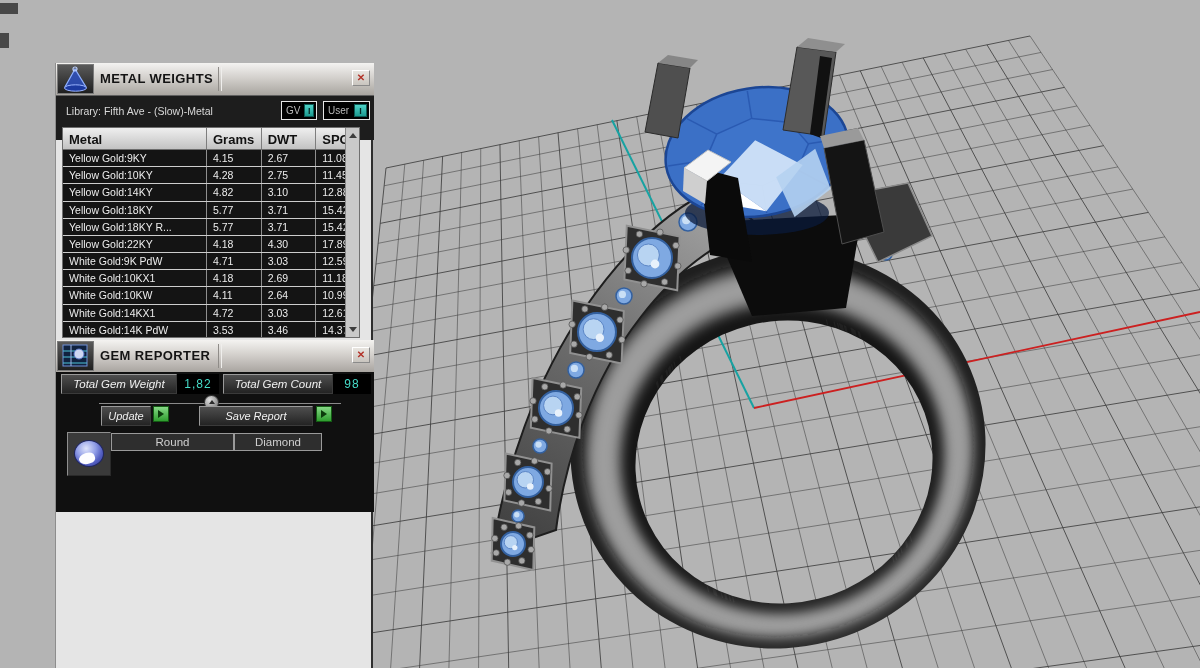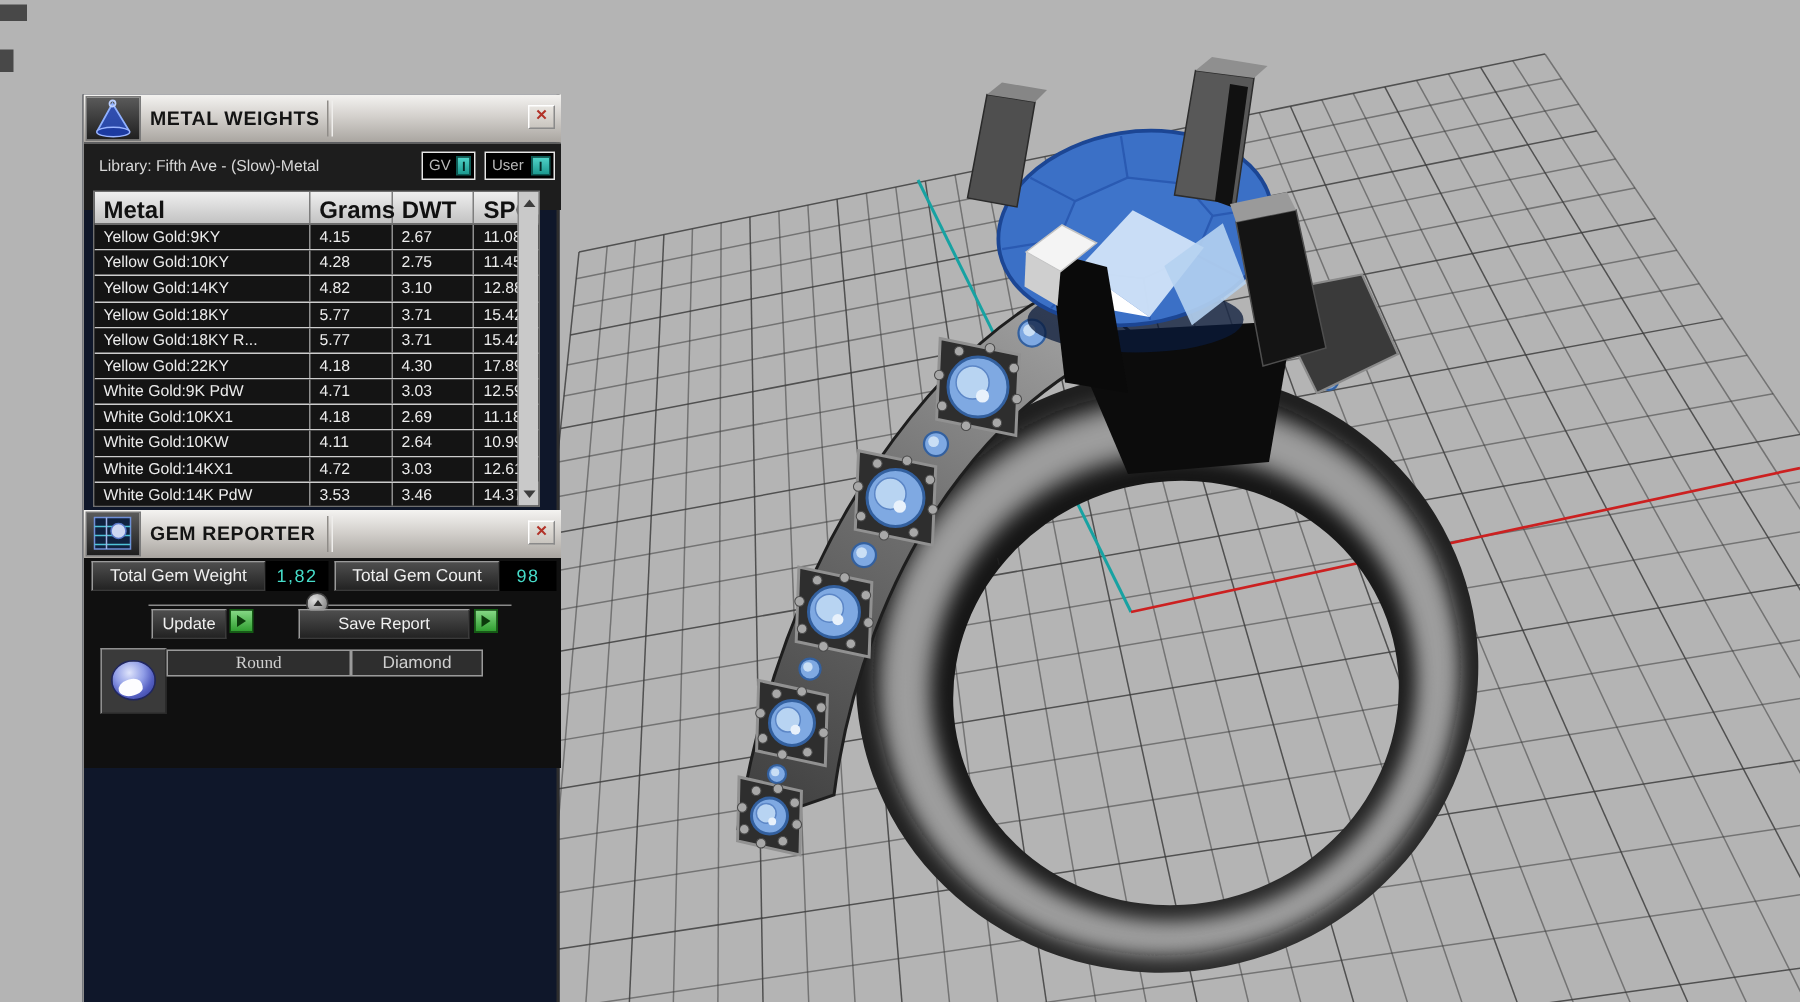--- a/index.html
+++ b/index.html
@@ -3,21 +3,21 @@
 <meta charset="utf-8">
 <style>
   html,body{margin:0;padding:0;}
   body{width:1200px;height:668px;overflow:hidden;background:#b4b4b4;
        font-family:"Liberation Sans",sans-serif;position:relative;}
   
   #scene{position:absolute;left:0;top:0;}
   .frag{position:absolute;background:#484848;}
   
   #panel-col{position:absolute;left:55px;top:63px;width:318px;height:605px;
-             background:#0f172a;border-left:1px solid #8d8d8d;border-right:2px solid #2e2e2e;
+             background:#e5e5e5;border-left:1px solid #8d8d8d;border-right:2px solid #2e2e2e;
              box-sizing:border-box;}
   .titlebar{position:absolute;left:0;width:318px;height:33px;
             background:linear-gradient(180deg,#f4f3f1 0%,#d4d1cd 45%,#a9a5a0 100%);
             border-bottom:1px solid #5f5f5f;box-sizing:border-box;}
   .titlebar .ttext{position:absolute;left:44px;top:8px;font-size:13px;font-weight:bold;
                    color:#141414;letter-spacing:.4px;}
   .icon-tile{position:absolute;left:1px;top:1px;width:37px;height:30px;
              background:linear-gradient(180deg,#5a5a5a,#1f1f1f);
              border:1px solid #7a7a7a;box-sizing:border-box;}
   .closebtn{position:absolute;right:4px;top:7px;width:18px;height:16px;
@@ -33,40 +33,40 @@
   .togglebtn{position:absolute;top:5px;height:19px;background:#000;border:1px solid #e6e6e6;
              box-sizing:border-box;display:flex;align-items:center;}
   .togglebtn .tlabel{color:#b9b9b9;font-size:10px;padding:0 4px;flex:1;}
   .togglebtn .tind{width:13px;height:13px;background:linear-gradient(180deg,#4fd3c8,#1d9a90);
                    color:#062a27;font-size:9px;font-weight:bold;text-align:center;
                    line-height:13px;margin-right:2px;border:1px solid #0c5a54;box-sizing:border-box;}
   #mw-table{position:absolute;left:6px;top:64px;width:298px;height:211px;background:#121212;
             border:1px solid #6f6f6f;box-sizing:border-box;overflow:hidden;}
   #mw-head{display:flex;height:22px;background:linear-gradient(180deg,#efefef,#c2c2c2);
            border-bottom:1px solid #6c6c6c;box-sizing:border-box;}
-  #mw-head .hc{font-size:16px;font-weight:bold;color:#111;padding:4px 0 0 6px;
+  #mw-head .hc{font-size:13px;font-weight:bold;color:#111;padding:4px 0 0 6px;
                border-right:1px solid #7d7d7d;box-sizing:border-box;}
   .mrow{display:flex;height:17.18px;box-sizing:border-box;border-bottom:1px solid #cdcdcd;
         background:#141414;}
   .mrow .c{font-size:10.5px;color:#ececec;padding:2px 0 0 6px;box-sizing:border-box;
            border-right:1px solid #8f8f8f;white-space:nowrap;overflow:hidden;}
   .cw0{width:145px;} .cw1{width:55px;} .cw2{width:55px;} .cw3{width:43px;border-right:none!important;}
   #mw-scroll{position:absolute;right:0;top:0;bottom:0;width:14px;background:#c9c9c9;
              border-left:1px solid #8a8a8a;box-sizing:border-box;}
   .scr-btn{position:absolute;left:0;width:13px;height:15px;background:#c9c9c9;}
   .tri-up{width:0;height:0;border-left:4px solid transparent;border-right:4px solid transparent;
           border-bottom:5px solid #3d3d3d;margin:5px auto 0;}
   .tri-dn{width:0;height:0;border-left:4px solid transparent;border-right:4px solid transparent;
           border-top:5px solid #3d3d3d;margin:5px auto 0;}
   
   #gr-body{position:absolute;left:0;top:32px;width:318px;height:140px;background:#101010;}
   .raised-label{position:absolute;height:20px;background:linear-gradient(180deg,#4e4e4e,#232323);
                 border:1px solid #9a9a9a;border-bottom-color:#3a3a3a;border-right-color:#3a3a3a;
                 box-sizing:border-box;color:#f0f0f0;font-size:11.5px;text-align:center;
-                line-height:18px;}
+                line-height:18px;font-style:italic;}
   .val-box{position:absolute;height:20px;background:#000;color:#46dcc9;font-size:12px;
            text-align:center;line-height:20px;letter-spacing:1px;}
   #gr-slider-track{position:absolute;left:43px;right:33px;top:31px;border-top:1px solid #8a8a8a;}
   #gr-knob{position:absolute;left:148px;top:23px;width:15px;height:15px;border-radius:50%;
            background:radial-gradient(circle at 35% 30%,#e0e0e0,#9a9a9a 60%,#6a6a6a);
            border:1px solid #3c3c3c;box-sizing:border-box;}
   #gr-knob .ktri{width:0;height:0;border-left:3px solid transparent;border-right:3px solid transparent;
                  border-bottom:4px solid #2b2b2b;margin:4px auto 0;}
   .grn-btn{position:absolute;width:16px;height:16px;background:linear-gradient(180deg,#86d886,#2f9e2f);
            border:1px solid #145c14;box-sizing:border-box;text-align:center;}
@@ -81,21 +81,21 @@
   .gem-ball:after{content:"";position:absolute;left:4px;top:12px;width:16px;height:11px;
                   background:#fdfdff;border-radius:50% 50% 40% 60%;transform:rotate(-18deg);}
   #gem-table{position:absolute;left:55px;top:61px;}
   .grow{display:flex;}
   .gcell{background:#262626;border:1px solid #9a9a9a;border-top:none;box-sizing:border-box;
          color:#dadada;font-size:11.5px;height:18px;line-height:16px;}
   .ghead .gcell{border-top:1px solid #9a9a9a;background:#2e2e2e;color:#cfcfcf;text-align:center;}
   .gc-size{width:123px;text-align:right;padding-right:7px;border-right:none;}
   .gc-count{width:37px;text-align:center;}
   .gc-wt{width:51px;text-align:center;border-left:none;}
-  .gc-head-round{width:123px;font-family:Liberation Serif, serif;}
+  .gc-head-round{width:123px;}
   .gc-head-diamond{width:88px;}
   .row-arrow{position:relative;margin-left:3px;margin-top:1px;}
   #gr-filler{position:absolute;left:0;top:449px;width:318px;bottom:0;background:#4a4a4a;}
 </style>
 </head>
 <body>
 
 <svg id="scene" width="1200" height="668" viewBox="0 0 1200 668">
   <defs>
     <linearGradient id="shankGrad" x1="715" y1="188" x2="492" y2="552" gradientUnits="userSpaceOnUse">

